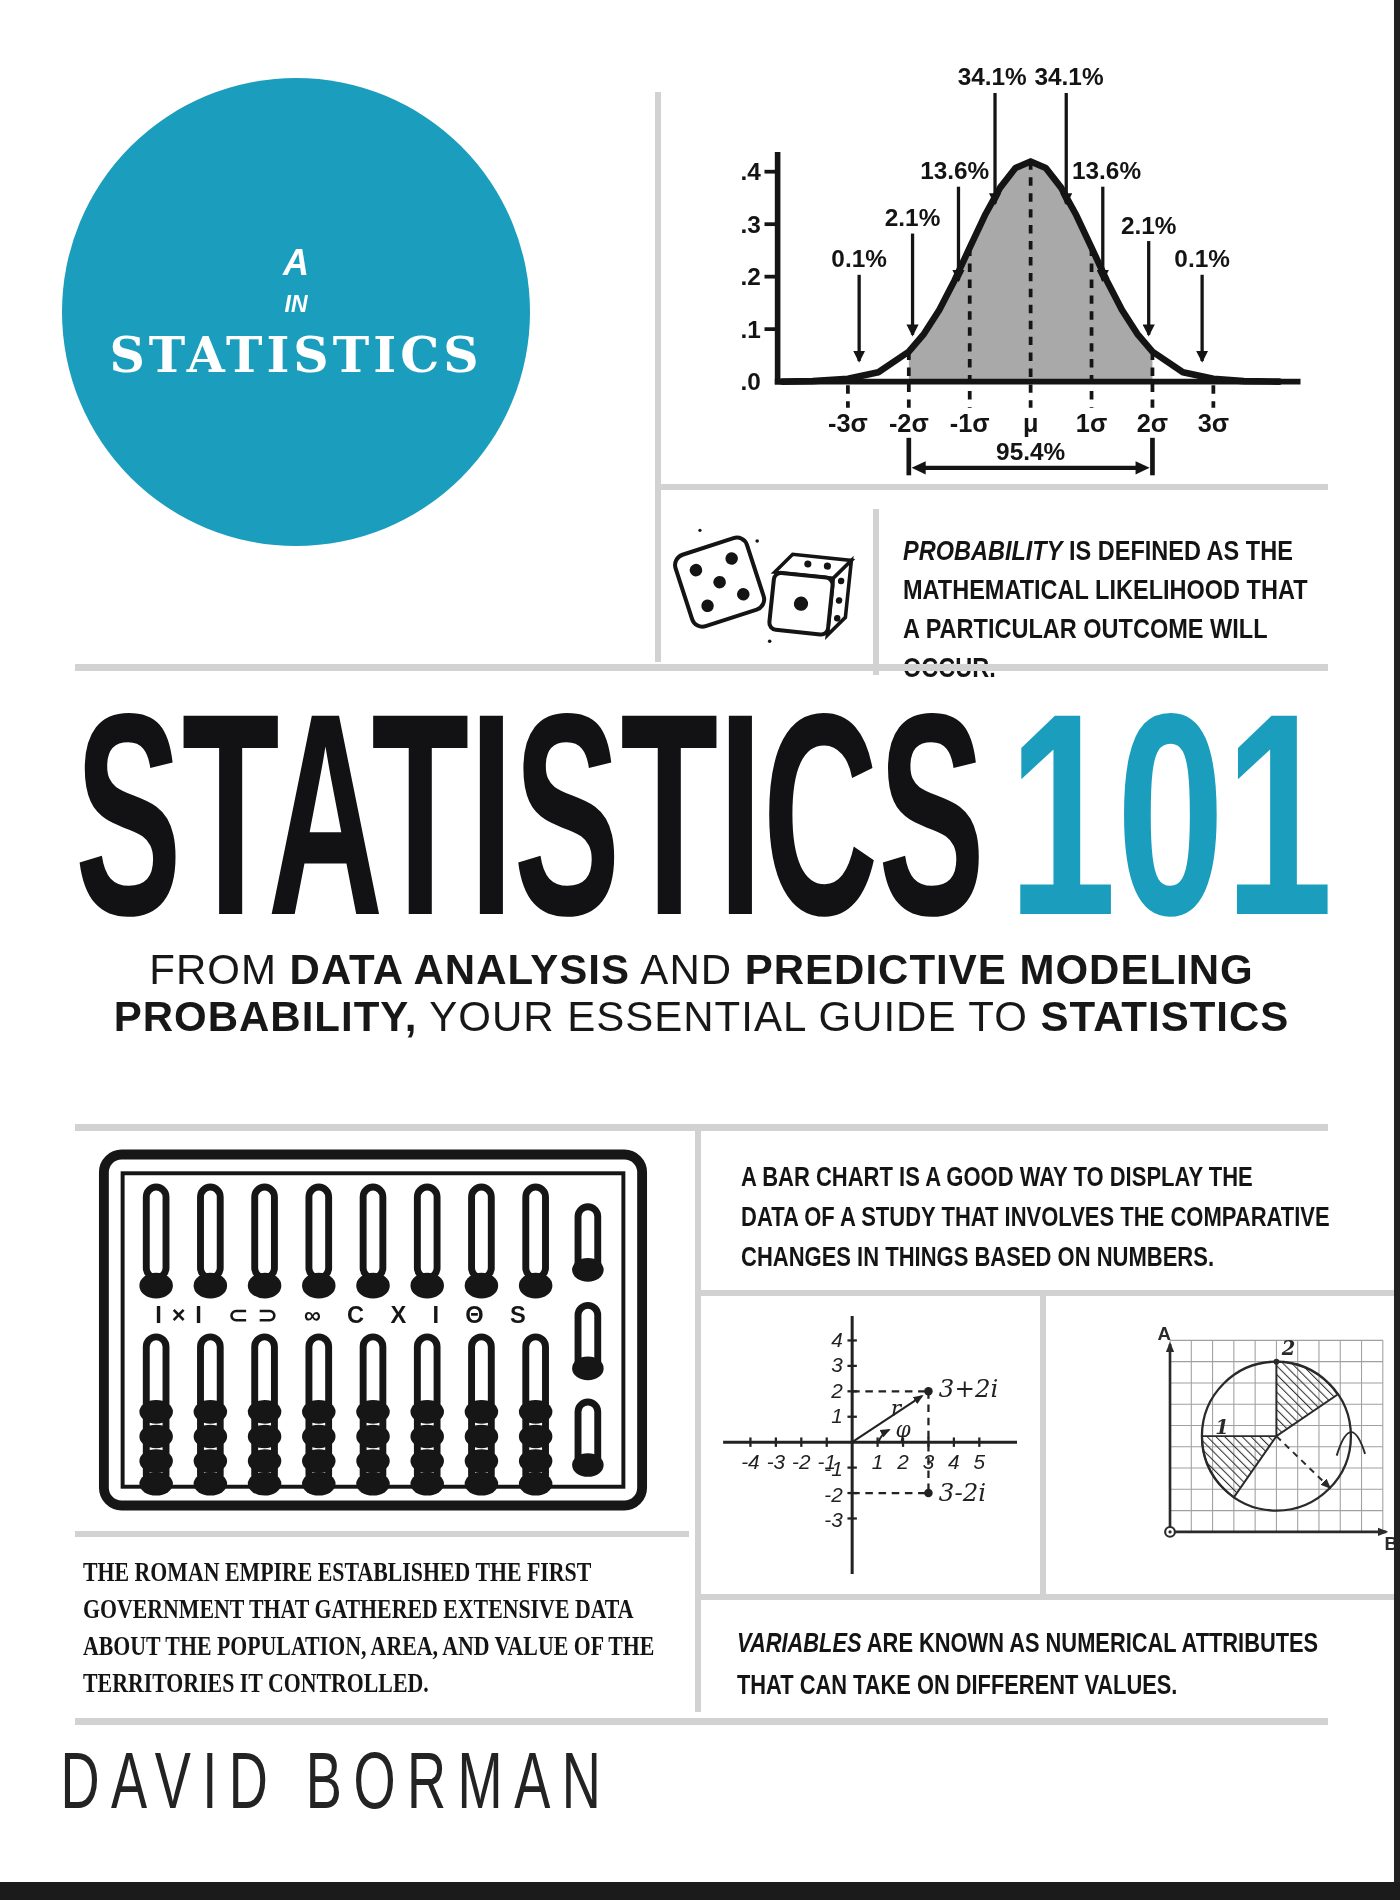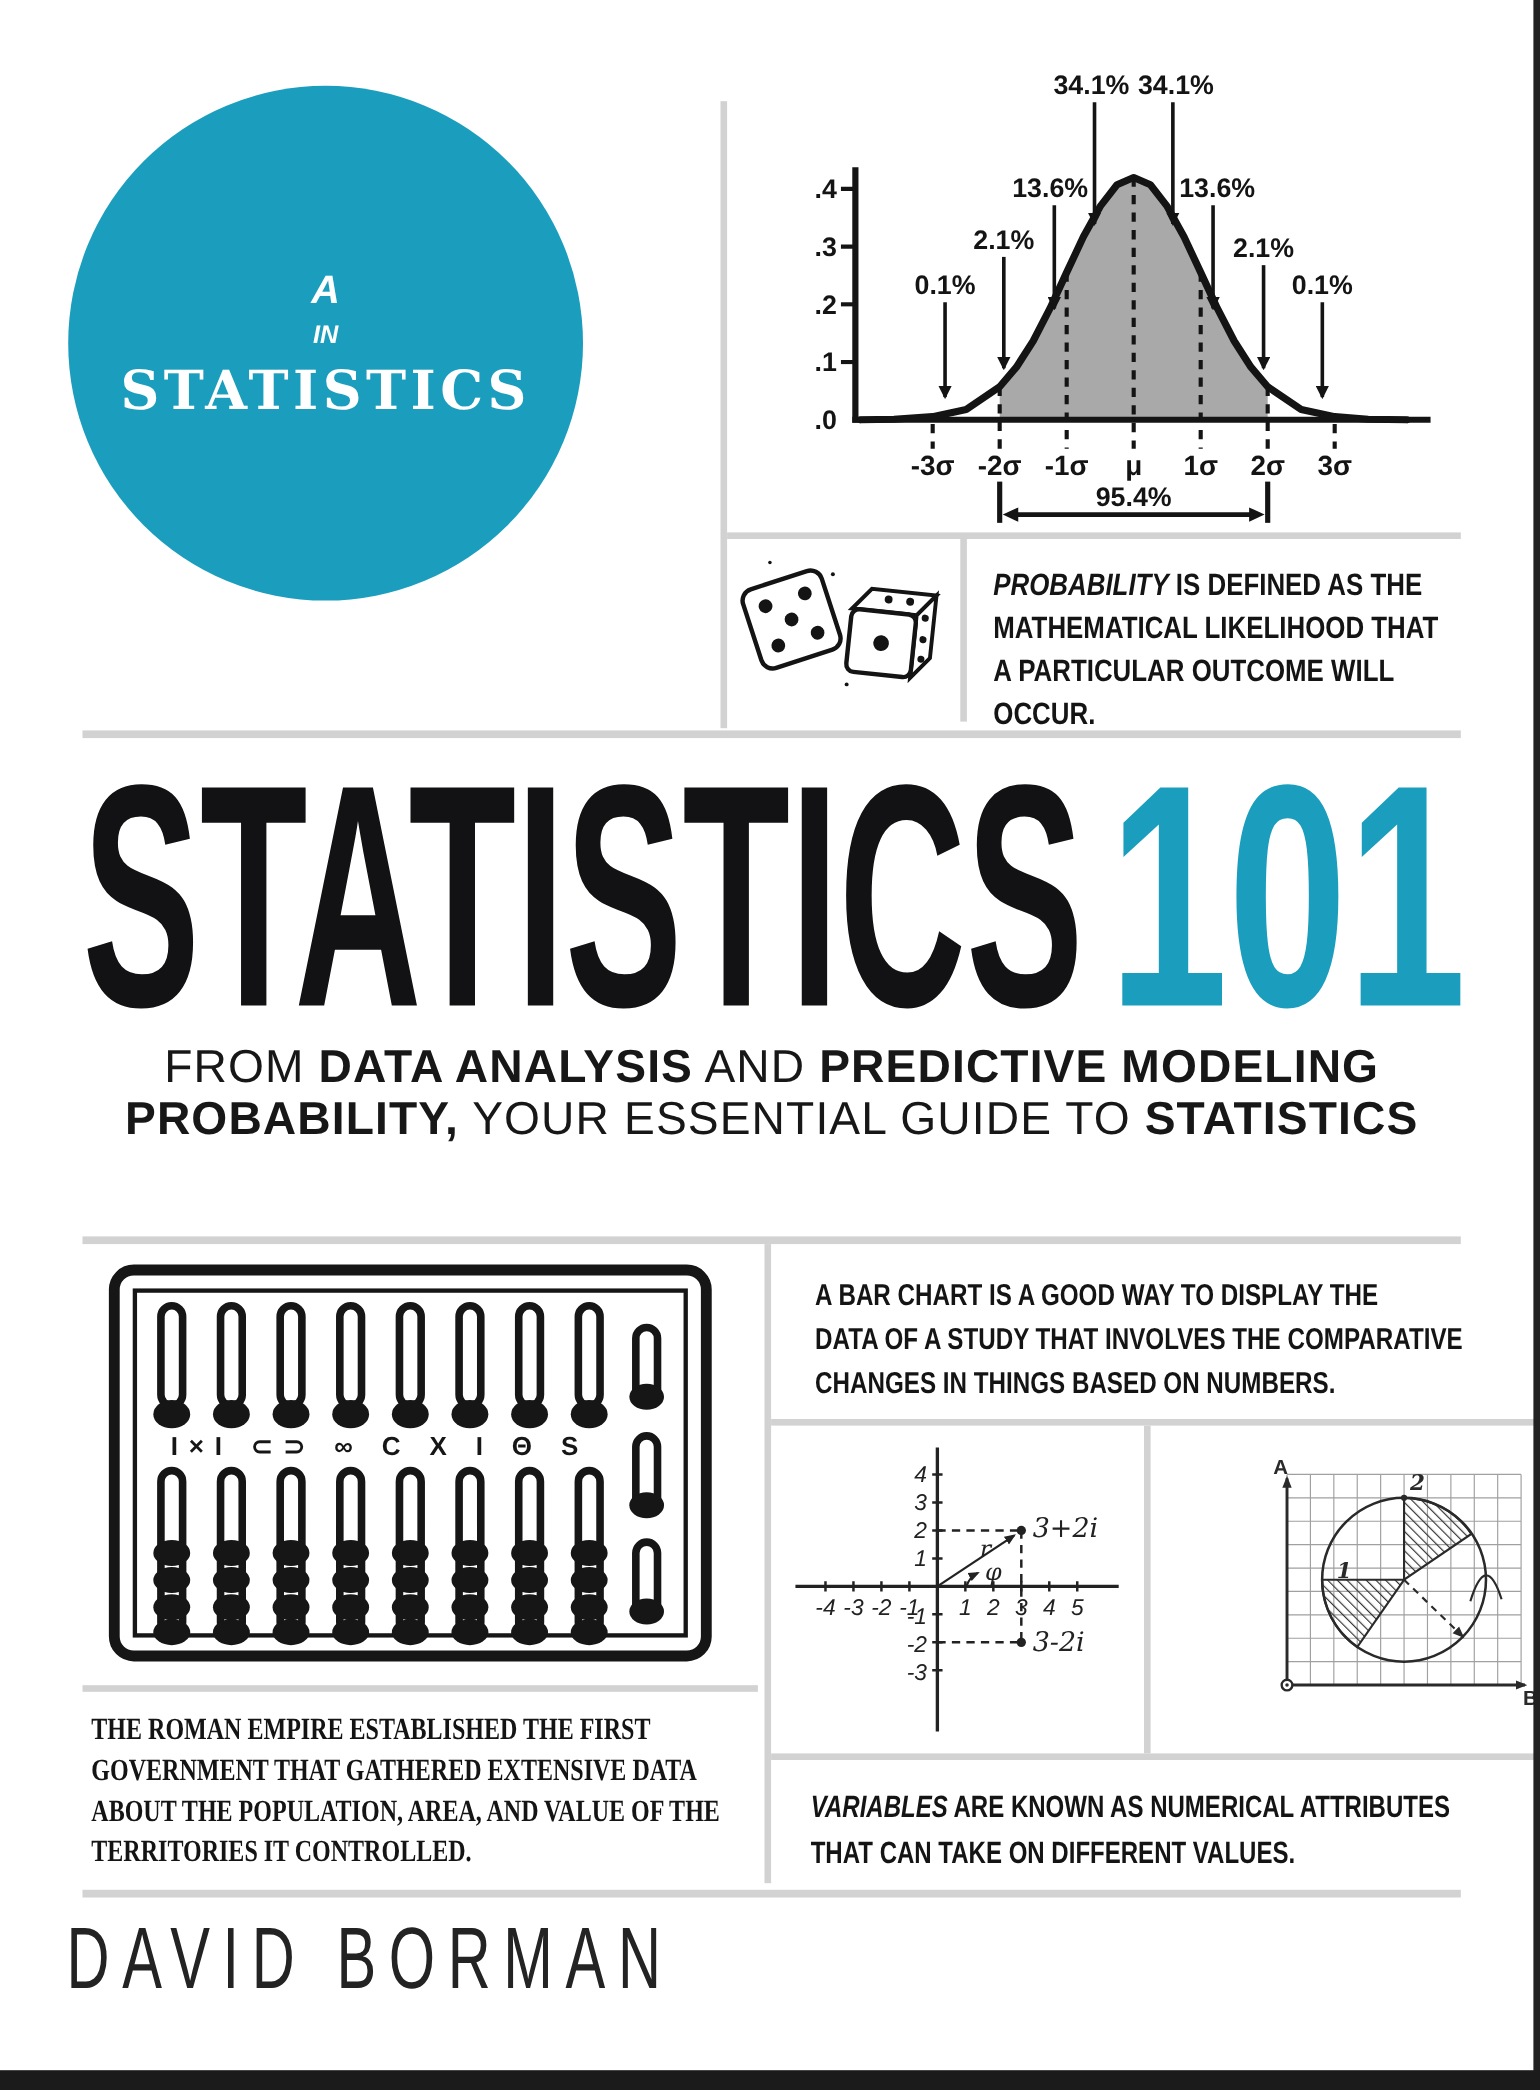--- a/index.html
+++ b/index.html
@@ -11,21 +11,21 @@
          color:#ffffff;text-align:center;padding-top:6px;box-sizing:border-box;}
   .badge .b1{font-size:36px;font-style:italic;font-weight:700;line-height:1.3;}
   .badge .b2{font-size:47px;font-style:italic;font-weight:700;letter-spacing:1px;line-height:1.25;}
   .badge .b3{font-size:23px;font-style:italic;font-weight:700;line-height:1.5;}
   .badge .b4{font-family:"DejaVu Serif",serif;font-size:49px;font-weight:700;letter-spacing:4px;line-height:1.4;}
   
   .top-right{position:absolute;left:655px;top:92px;width:673px;height:570px;
              border-left:6px solid #d2d2d2;box-sizing:border-box;}
   .bell-area{position:relative;width:100%;height:398px;border-bottom:6px solid #d2d2d2;box-sizing:border-box;}
   .bell-area svg{position:absolute;left:79px;top:-29px;}
-  .dice-row{display:flex;height:166px;}
+  .dice-row{display:flex;height:166px;margin-top:19px;}
   .dice-cell{width:240px;border-right:6px solid #d2d2d2;box-sizing:border-box;
              display:flex;align-items:center;justify-content:center;}
   .prob-cell{flex:1;padding:22px 0 0 24px;}
   
   .cond{font-weight:700;font-size:28px;line-height:39px;transform-origin:0 0;white-space:nowrap;color:#141414;}
   .sx84{transform:scaleX(.84);}
   .sx80{transform:scaleX(.80);}
   .sx78{transform:scaleX(.78);}
   .lead-it{font-style:italic;}
   

